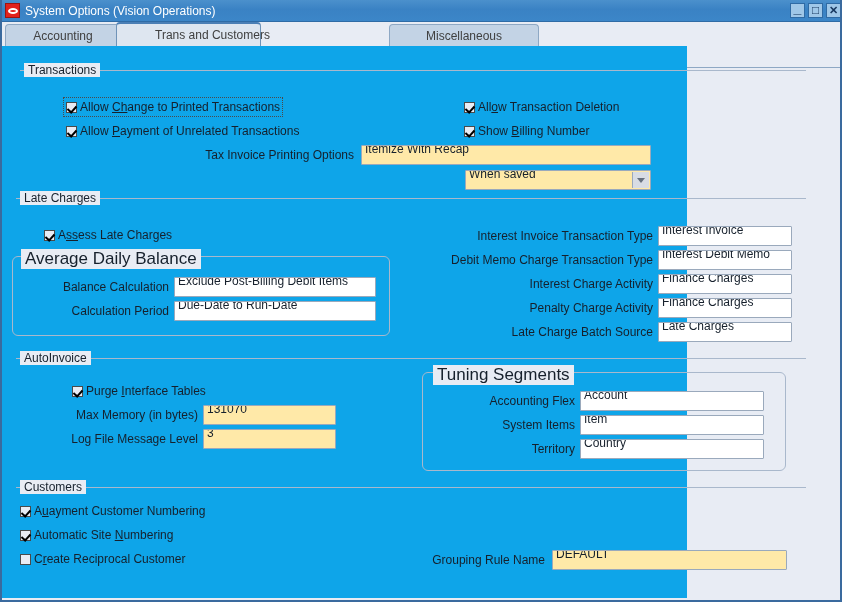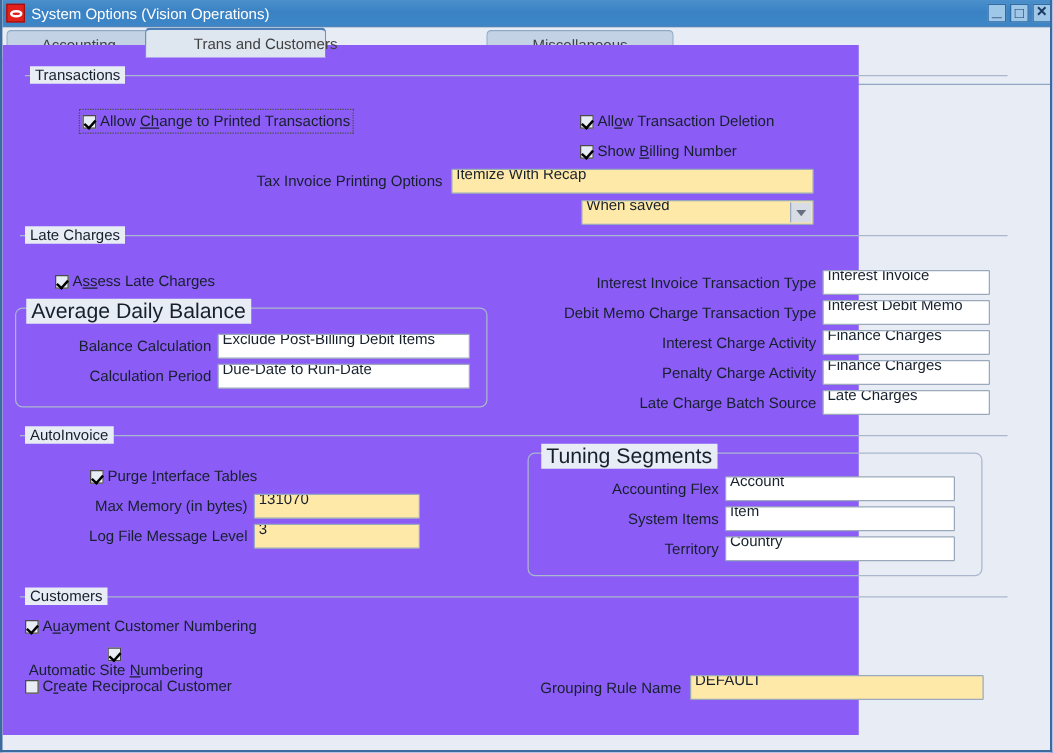--- a/index.html
+++ b/index.html
@@ -114,23 +114,23 @@
   .tabstrip-line {
     position: absolute;
     left: 0; top: 45px;
     width: 838px; height: 1px;
     background: #8ea8c4;
   }
 
   
   .canvas {
     position: absolute;
-    left: 0; top: 36px;
+    left: 0; top: 46px;
     width: 685px; height: 552px;
-    background: #8b5cf6;
+    background: #0ea5e9;
   }
   
   .gbox {
     position: absolute;
     box-sizing: border-box;
     border: 1px solid #a9b8cc;
     border-radius: 6px;
   }
   .gbox-title {
     position: absolute;
@@ -279,20 +279,24 @@
   <div class="canvas">
 
     <div class="gtop" style="left:18px; top:24px; width:786px;"></div>
     <div class="gtop-title" style="left:22px; top:17px;">Transactions</div>
 
     <div class="cb focused" style="left:64px; top:54px;">
       <span class="box checked"></span>
       <span class="cbl"><span>Allow </span><span class="mn">Ch</span><span>ange to Printed Transactions</span></span>
     </div>
 
+    <div class="cb" style="left:64px; top:78px;">
+      <span class="box checked"></span>
+      <span class="cbl"><span>Allow </span><span class="mn">P</span><span>ayment of Unrelated Transactions</span></span>
+    </div>
 
     <div class="cb" style="left:462px; top:54px;">
       <span class="box checked"></span>
       <span class="cbl"><span>All</span><span class="mn">o</span><span>w Transaction Deletion</span></span>
     </div>
 
     <div class="cb" style="left:462px; top:78px;">
       <span class="box checked"></span>
       <span class="cbl"><span>Show </span><span class="mn">B</span><span>illing Number</span></span>
     </div>
@@ -366,21 +370,21 @@
     <div class="field" style="left:578px; top:393px; width:184px; height:20px;">Country</div>
 
     <div class="gtop" style="left:14px; top:441px; width:790px;"></div>
     <div class="gtop-title" style="left:18px; top:434px;">Customers</div>
 
     <div class="cb" style="left:18px; top:458px;">
       <span class="box checked"></span>
       <span class="cbl"><span>A</span><span class="mn">u</span><span>ayment Customer Numbering</span></span>
     </div>
 
-    <div class="cb" style="left:18px; top:482px;flex-direction:column;">
+    <div class="cb" style="left:18px; top:482px;">
       <span class="box checked"></span>
       <span class="cbl"><span>Automatic Site </span><span class="mn">N</span><span>umbering</span></span>
     </div>
 
     <div class="cb" style="left:18px; top:506px;">
       <span class="box"></span>
       <span class="cbl"><span>C</span><span class="mn">r</span><span>eate Reciprocal Customer</span></span>
     </div>
 
     <div class="lbl right" style="left:340px; top:507px; width:203px;">Grouping Rule Name</div>

